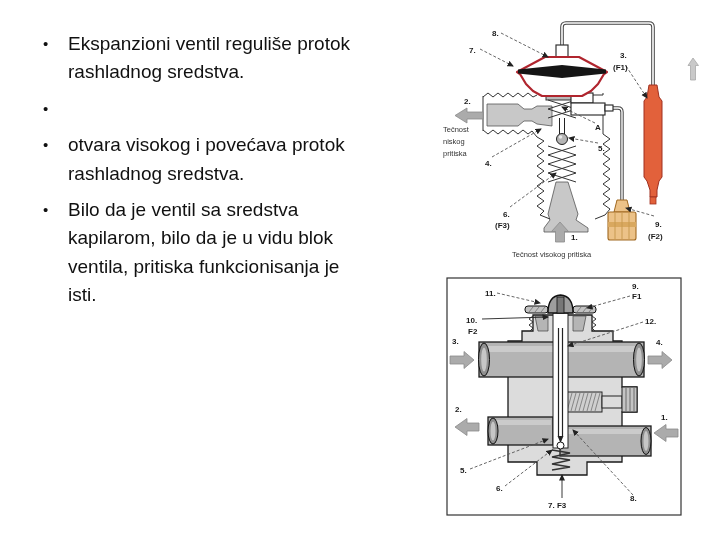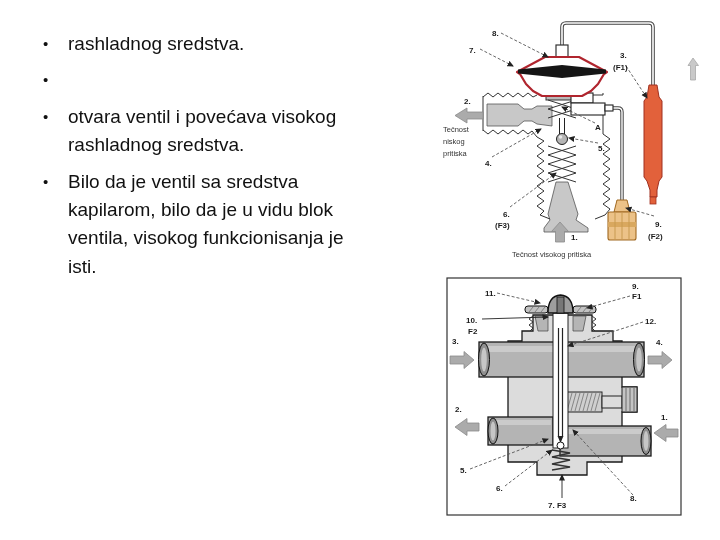--- a/index.html
+++ b/index.html
@@ -32,39 +32,40 @@
   .grayarrow{fill:#ababab;stroke:#8a8a8a;stroke-width:0.8;}
   .ltarrow{fill:#c9c9c9;stroke:#a8a8a8;stroke-width:0.8;}
 </style>
 </head>
 <body>
 
 <div class="slide-text">
   <div class="bullet-item">
     <span class="bullet-marker">•</span>
     <div class="bullet-lines">
+      <div>Ekspanzioni ventil reguliše protok</div>
       <div>rashladnog sredstva.</div>
     </div>
   </div>
   <div class="bullet-item">
     <span class="bullet-marker">•</span>
   </div>
   <div class="bullet-item">
     <span class="bullet-marker">•</span>
     <div class="bullet-lines">
-      <div>otvara ventil i povećava visokog</div>
+      <div>otvara visokog i povećava protok</div>
       <div>rashladnog sredstva.</div>
     </div>
   </div>
   <div class="bullet-item">
     <span class="bullet-marker">•</span>
     <div class="bullet-lines">
       <div>Bilo da je ventil sa sredstva</div>
       <div>kapilarom, bilo da je u vidu blok</div>
-      <div>ventila, visokog funkcionisanja je</div>
+      <div>ventila, pritiska funkcionisanja je</div>
       <div>isti.</div>
     </div>
   </div>
 </div>
 
 <svg id="diag-top" class="diagram" width="280" height="262" viewBox="0 0 280 262">
   <defs>
     <marker id="ah1" markerWidth="7" markerHeight="7" refX="5.5" refY="3" orient="auto" markerUnits="userSpaceOnUse">
       <path d="M0,0 L6.5,3 L0,6 Z" fill="#222"></path>
     </marker>

